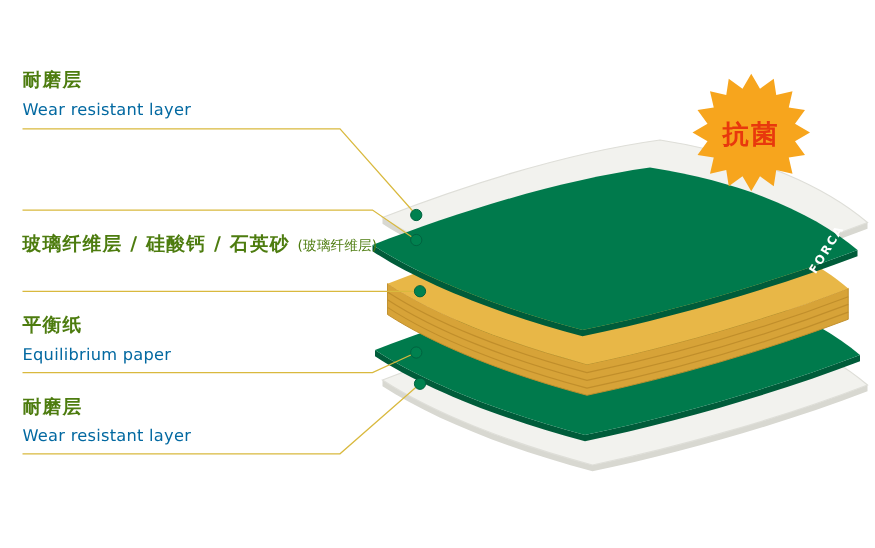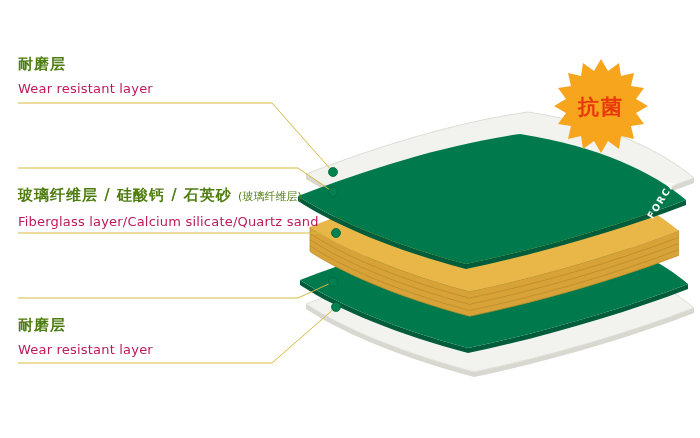--- a/index.html
+++ b/index.html
@@ -8,21 +8,21 @@
     overflow:hidden;font-family:"DejaVu Sans","Liberation Sans",sans-serif;
   }
   .diagram-svg{position:absolute;left:0;top:0;}
   .label{position:absolute;left:18px;}
   .label .zh{
     display:block;font-size:15px;font-weight:600;color:#4d7c0f;
     letter-spacing:1px;white-space:nowrap;line-height:18px;
   }
   .label .zh-note{font-size:11px;font-weight:400;letter-spacing:0;}
   .label .en{
-    display:block;font-size:13px;font-weight:400;color:#be185d;
+    display:block;font-size:13px;font-weight:400;color:#0369a1;
     white-space:nowrap;margin-top:8px;line-height:15px;letter-spacing:0.2px;
   }
   .label-1{top:55px;}
   .label-2{top:120px;}
   .label-3{top:186px;}
   .label-4{top:251px;}
   .label-5{top:316px;}
 </style>
 </head>
 <body>
@@ -91,22 +91,25 @@
     <span class="zh">耐磨层</span>
     <span class="en">Wear resistant layer</span>
   </div>
 
 
   <div class="label label-3">
     <span class="zh">
       <span>玻璃纤维层 / 硅酸钙 / 石英砂</span>
       <span class="zh-note">(玻璃纤维层)</span>
     </span>
-    <span class="en">Fiberglass layer/Calcium silicate/Quartz sand</span>
   </div>
 
+  <div class="label label-4">
+    <span class="zh">平衡纸</span>
+    <span class="en">Equilibrium paper</span>
+  </div>
 
   <div class="label label-5">
     <span class="zh">耐磨层</span>
     <span class="en">Wear resistant layer</span>
   </div>
 
 </div>
 
 </body></html>

